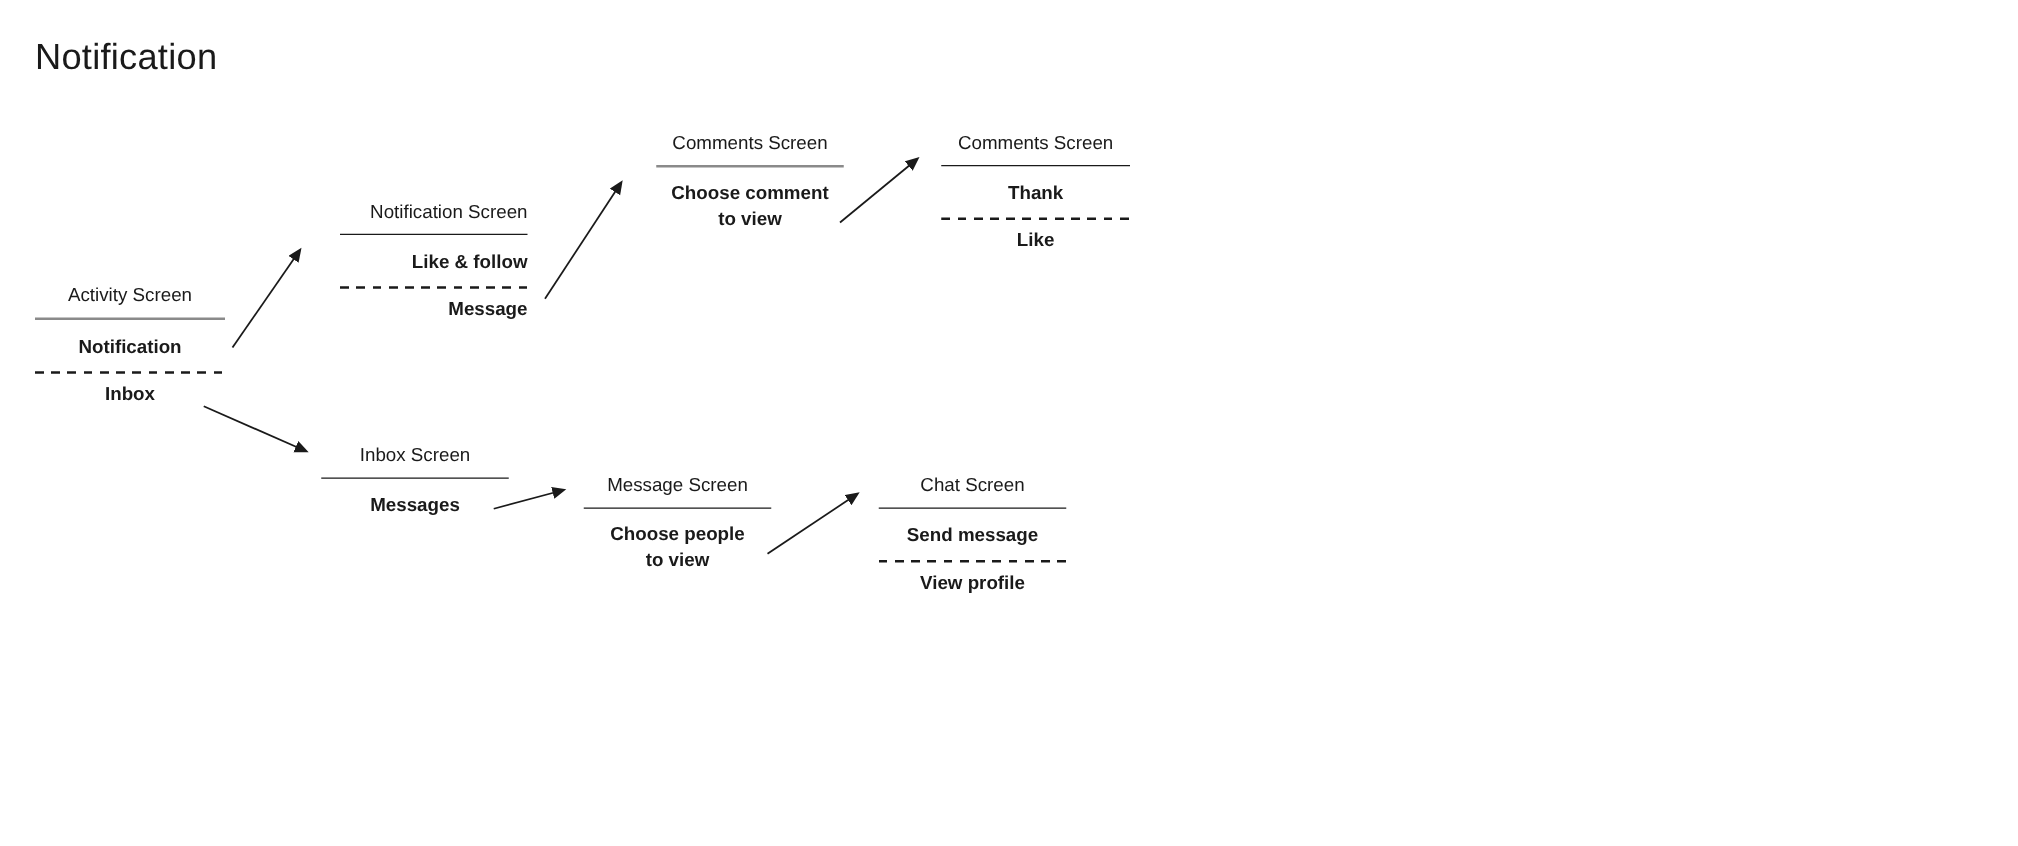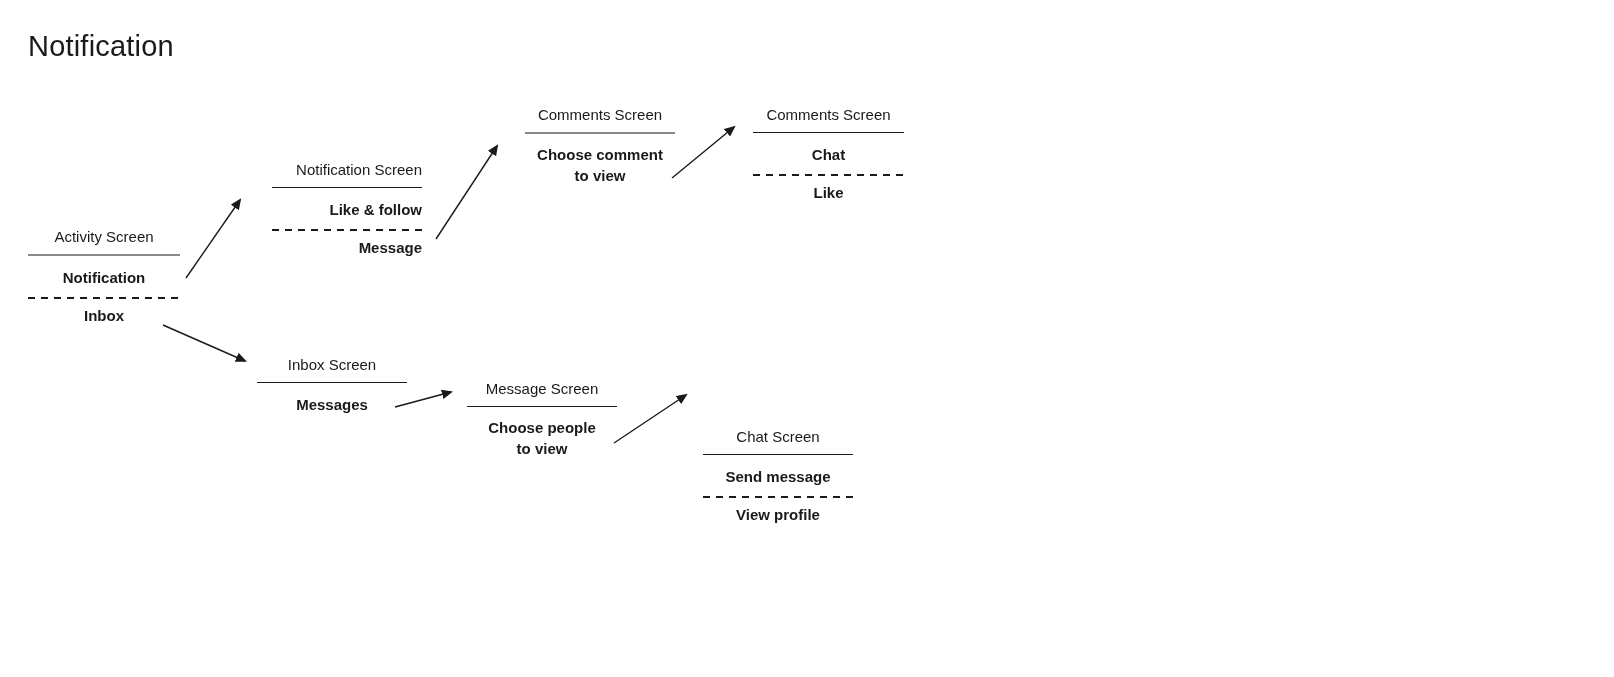--- a/index.html
+++ b/index.html
@@ -70,21 +70,21 @@
     margin-top: 10px;
     white-space: normal;
   }
   
   .pos-activity      { left: 28px;  top: 227px; }
   .pos-notification  { left: 272px; top: 160px; width: 150px; text-align: right; }
   .pos-comments-view { left: 525px; top: 105px; width: 150px; }
   .pos-comments-act  { left: 753px; top: 105px; width: 151px; }
   .pos-inbox         { left: 257px; top: 355px; width: 150px; }
   .pos-message       { left: 467px; top: 379px; width: 150px; }
-  .pos-chat          { left: 703px; top: 379px; width: 150px; margin-top: 48px; }
+  .pos-chat          { left: 703px; top: 379px; width: 150px; }
 </style>
 </head>
 <body>
 
 <div class="canvas">
 
   <div class="page-title">Notification</div>
 
   <svg class="arrows" width="1614" height="677" viewBox="0 0 1614 677">
     <defs>
@@ -119,21 +119,21 @@
   <div class="node pos-comments-view">
     <div class="node-title">Comments Screen</div>
     <div class="divider"></div>
     <div class="node-row two-line"><span>Choose comment</span><br>
       <span>to view</span></div>
   </div>
 
   <div class="node pos-comments-act">
     <div class="node-title">Comments Screen</div>
     <div class="divider black"></div>
-    <div class="node-row">Chat</div>
+    <div class="node-row">Thank</div>
     <div class="divider-dashed"></div>
     <div class="node-row after-dash">Like</div>
   </div>
 
   <div class="node pos-inbox">
     <div class="node-title">Inbox Screen</div>
     <div class="divider black"></div>
     <div class="node-row">Messages</div>
   </div>
 

